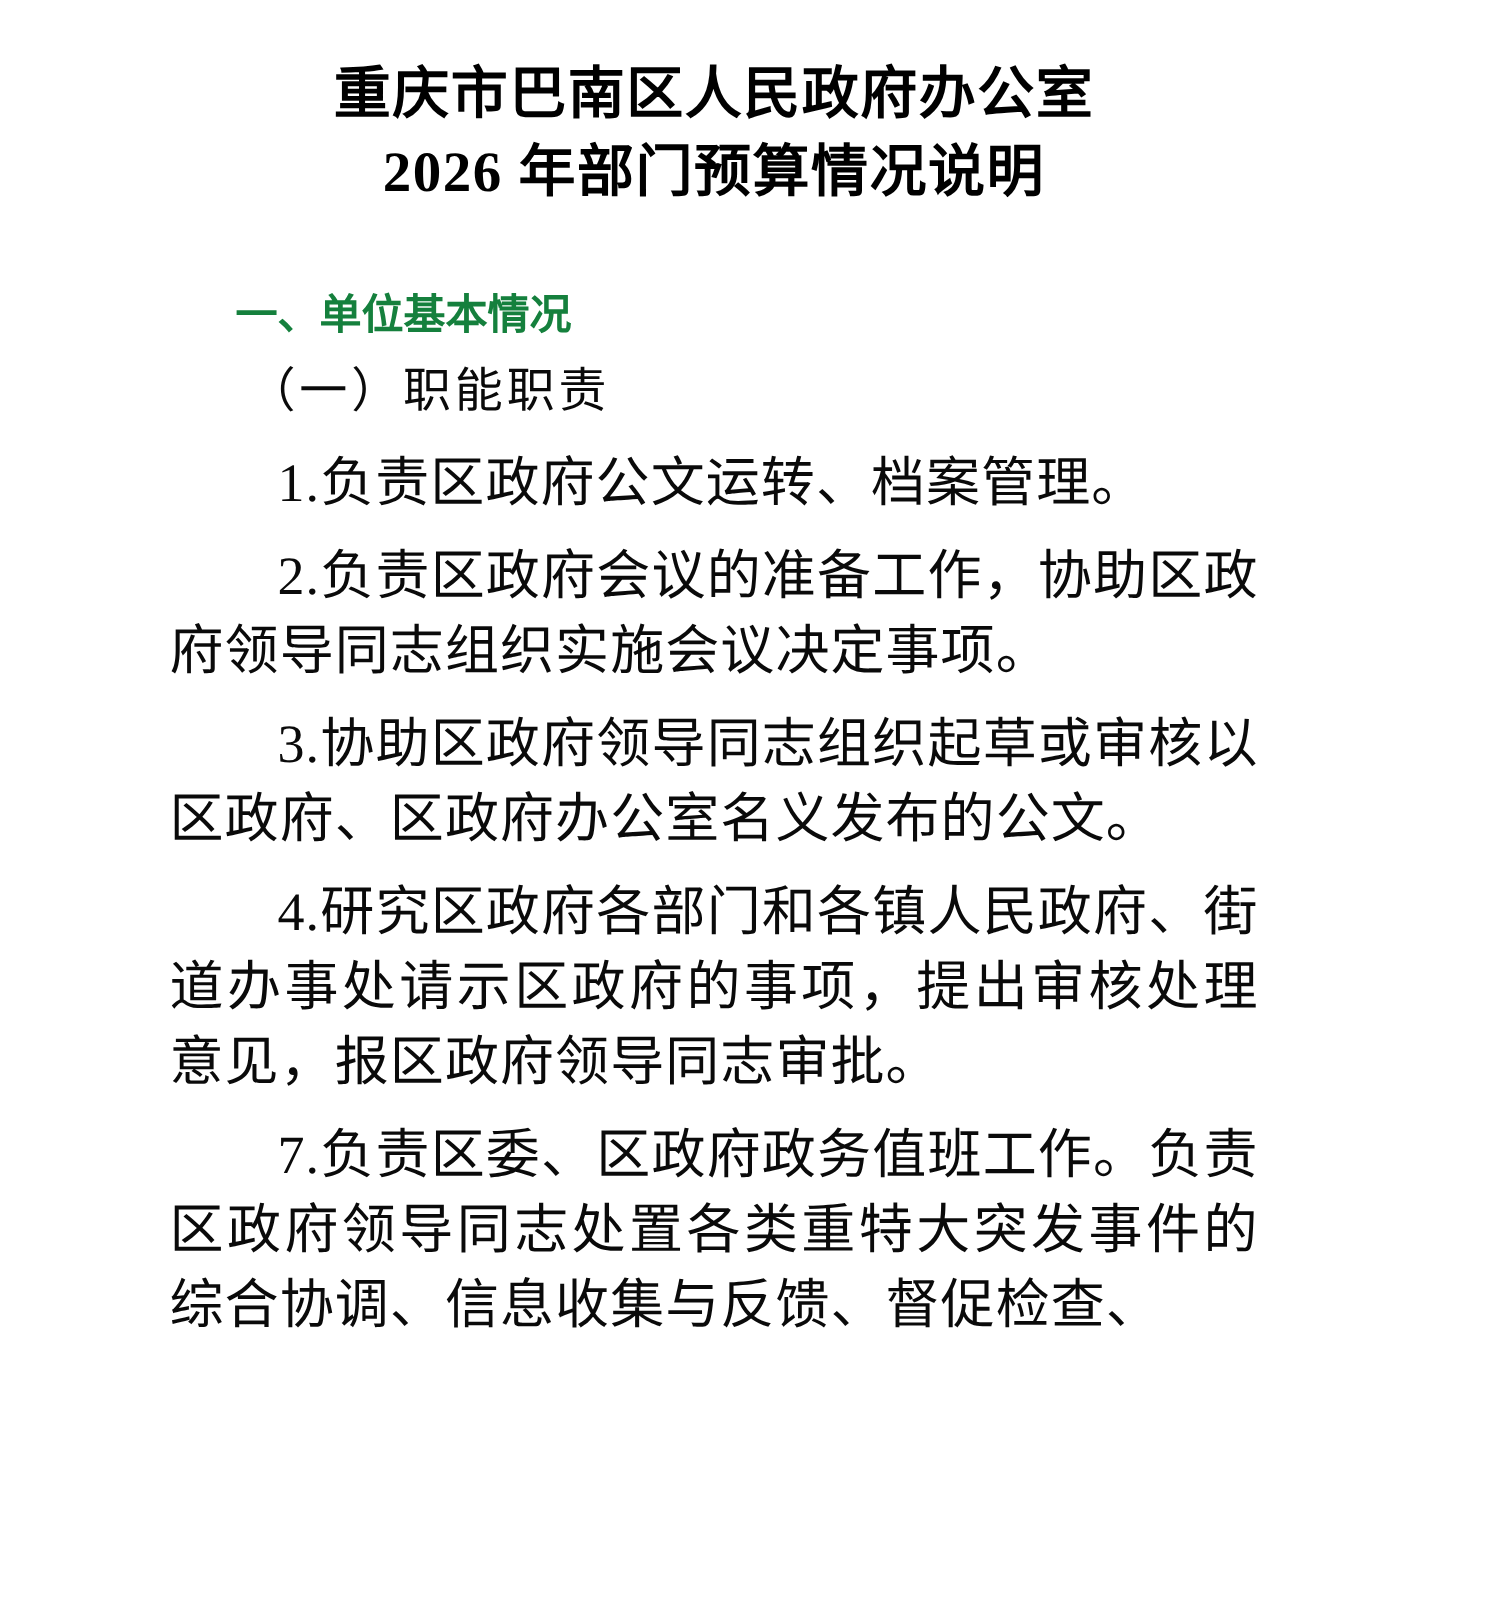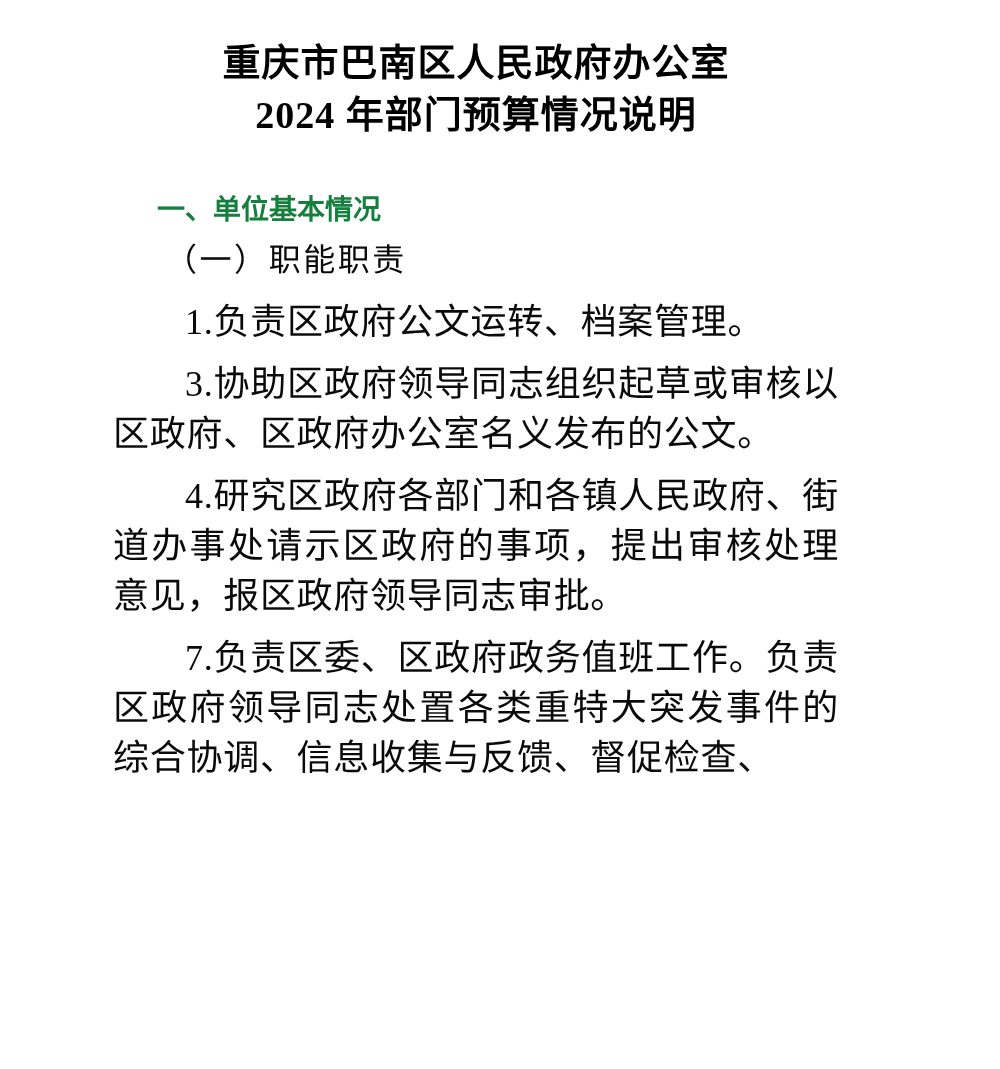--- a/index.html
+++ b/index.html
@@ -67,31 +67,32 @@
     color: #0a0a0a;
   }
 </style>
 </head>
 <body>
 
 <div class="page">
 
   <h1 class="doc-title">
     <span class="title-line">重庆市巴南区人民政府办公室</span>
-    <span class="title-line">2024 年部门预算情况说明</span>
+    <span class="title-line">2026 年部门预算情况说明</span>
   </h1>
 
   <div class="doc-body">
 
     <h2 class="section-heading">一、单位基本情况</h2>
 
     <h3 class="subsection-heading">（一）职能职责</h3>
 
     <div class="paragraphs">
       <p>1.负责区政府公文运转、档案管理。</p>
+      <p>2.负责区政府会议的准备工作，协助区政府领导同志组织实施会议决定事项。</p>
       <p>3.协助区政府领导同志组织起草或审核以区政府、区政府办公室名义发布的公文。</p>
       <p>4.研究区政府各部门和各镇人民政府、街道办事处请示区政府的事项，提出审核处理意见，报区政府领导同志审批。</p>
       <p>7.负责区委、区政府政务值班工作。负责区政府领导同志处置各类重特大突发事件的综合协调、信息收集与反馈、督促检查、</p>
     </div>
 
   </div>
 
 </div>
 
 </body></html>

